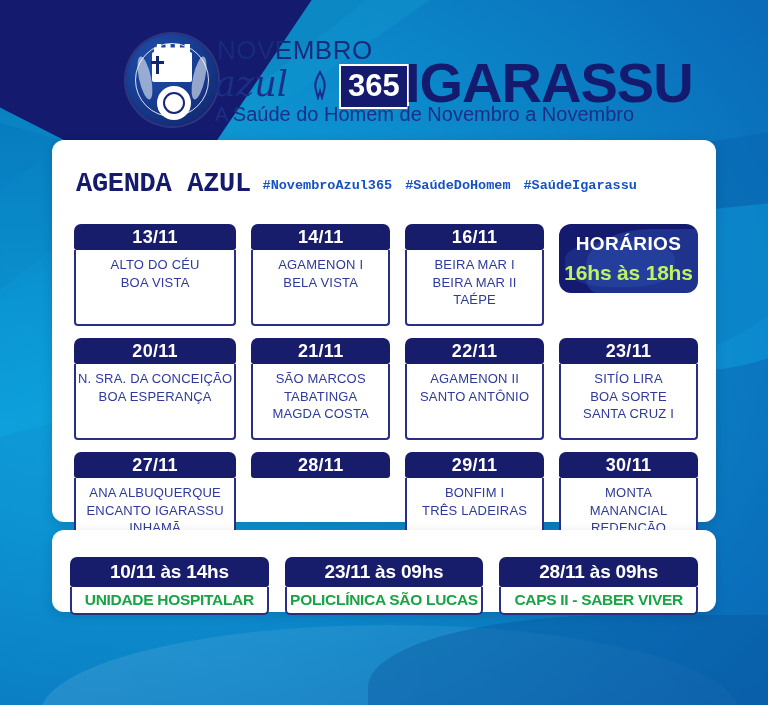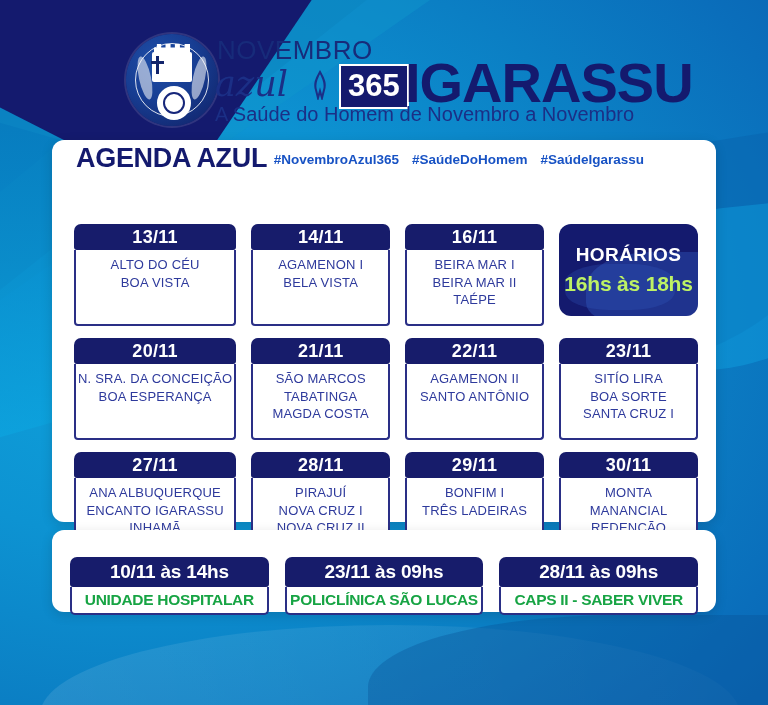--- a/index.html
+++ b/index.html
@@ -126,21 +126,21 @@
     position:absolute;left:10px;top:66px;font-size:20px;color:#1b2f86;
     letter-spacing:0;line-height:24px;
   }
 
   
   #panel{
     position:absolute;left:52px;top:140px;width:664px;height:382px;
     background:#fff;border-radius:12px;
     box-shadow:0 3px 12px rgba(0,0,0,.14);
   }
-  #panel-head{position:absolute;left:24px;top:2px;right:18px;height:34px;}
+  #panel-head{position:absolute;left:24px;top:28px;right:18px;height:34px;font-family:Liberation Mono, monospace;}
   #agenda-title{
     display:inline-block;font-size:27px;font-weight:800;color:#141a6e;
     letter-spacing:-.3px;line-height:32px;vertical-align:middle;
   }
   #hashtags{
     display:inline-block;vertical-align:middle;margin-left:2px;
     color:#1752c4;font-size:13.5px;font-weight:700;line-height:32px;
     position:relative;top:2px;
   }
   #hashtags span{margin-right:13px;}
@@ -161,21 +161,21 @@
   .card-body{
     border:2px solid #2a2f86;border-top:none;border-radius:0 0 4px 4px;
     background:#fff;min-height:62px;padding:6px 2px 6px;
     text-align:center;color:#2e3a9c;font-size:13px;line-height:17.5px;
     font-weight:500;letter-spacing:.2px;
     display:flex;flex-direction:column;justify-content:flex-start;align-items:center;
   }
   .card-body div{white-space:nowrap;}
   
   .card.horarios{
-    background:#141a6e;border-radius:12px;height:92px;
+    background:#141a6e;border-radius:12px;height:69px;
     display:flex;flex-direction:column;align-items:center;justify-content:center;
     overflow:hidden;position:relative;
   }
   .card.horarios .hz-bg{
     position:absolute;right:-18px;bottom:-8px;width:130px;height:72px;
     background:rgba(60,110,220,.30);border-radius:50% 0 40% 30%;
   }
   .card.horarios .hz-bg2{
     position:absolute;left:6px;bottom:6px;width:110px;height:46px;
     background:rgba(50,95,200,.25);border-radius:40%;
@@ -325,25 +325,20 @@
         <div class="card">
           <div class="card-head">27/11</div>
           <div class="card-body">
             <div>ANA ALBUQUERQUE</div>
             <div>ENCANTO IGARASSU</div>
             <div>INHAMÃ</div>
           </div>
         </div>
         <div class="card">
           <div class="card-head">28/11</div>
-          <div class="card-body">
-            <div>PIRAJUÍ</div>
-            <div>NOVA CRUZ I</div>
-            <div>NOVA CRUZ II</div>
-          </div>
         </div>
         <div class="card">
           <div class="card-head">29/11</div>
           <div class="card-body">
             <div>BONFIM I</div>
             <div>TRÊS LADEIRAS</div>
           </div>
         </div>
         <div class="card">
           <div class="card-head">30/11</div>

